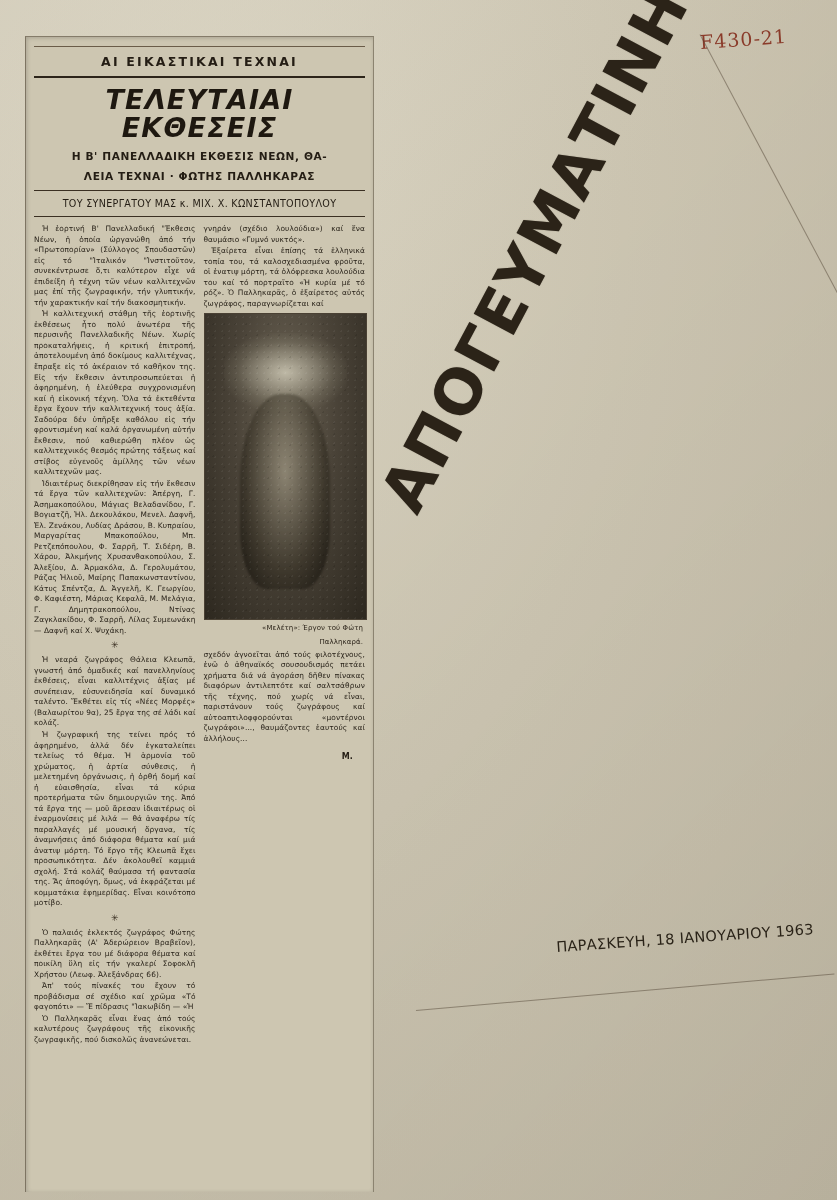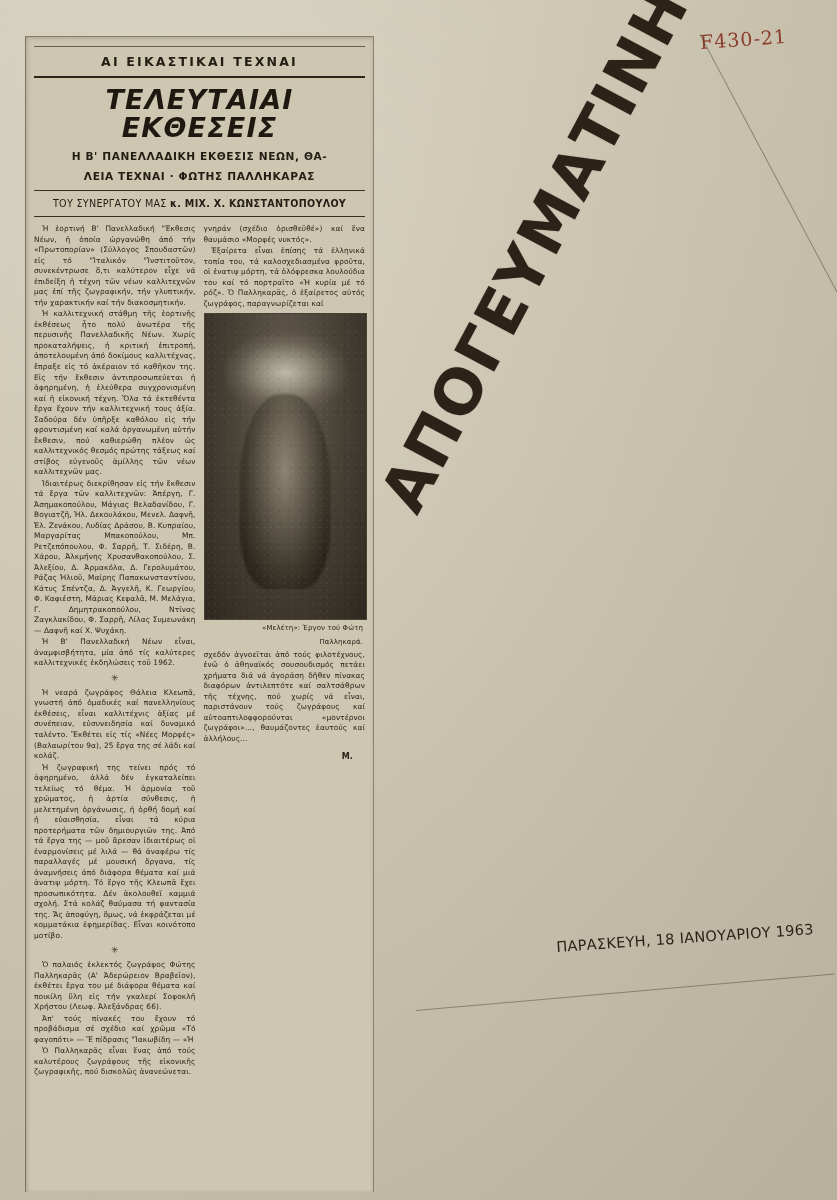--- a/index.html
+++ b/index.html
@@ -99,21 +99,21 @@
     color: #241d14;
     padding: 2px 4px 4px 4px;
   }
   .byline {
     text-align: center;
     font-size: 9.6px;
     letter-spacing: 0.3px;
     padding: 4px 2px 4px 2px;
     color: #241d14;
   }
-  .byline b { font-weight: bold; }
+  .byline b { font-weight: normal; }
 
   .cols {
     display: flex;
     gap: 8px;
     padding-top: 4px;
   }
   .col {
     width: 50%;
     font-size: 7.4px;
     line-height: 1.42;
@@ -243,31 +243,30 @@
         <b>κ. ΜΙΧ. Χ. ΚΩΝΣΤΑΝΤΟΠΟΥΛΟΥ</b>
       </div>
 
       <div class="rule"></div>
 
       <div class="cols">
         <div class="col">
           <p>Ή ἑορτινή Β' Πανελλαδική "Έκθεσις Νέων, ἡ ὁποία ὠργανώθη ἀπό τήν «Πρωτοπορίαν» (Σύλλογος Σπουδαστῶν) εἰς τό "Ἰταλικόν "Ἰνστιτοῦτον, συνεκέντρωσε ὅ,τι καλύτερον εἶχε νά ἐπιδείξη ἡ τέχνη τῶν νέων καλλιτεχνῶν μας ἐπί τῆς ζωγραφικήν, τήν γλυπτικήν, τήν χαρακτικήν καί τήν διακοσμητικήν.</p>
           <p>Ἡ καλλιτεχνική στάθμη τῆς ἑορτινῆς ἐκθέσεως ἦτο πολύ ἀνωτέρα τῆς περυσινῆς Πανελλαδικῆς Νέων. Χωρίς προκαταλήψεις, ἡ κριτική ἐπιτροπή, ἀποτελουμένη ἀπό δοκίμους καλλιτέχνας, ἔπραξε εἰς τό ἀκέραιον τό καθῆκον της. Εἰς τήν ἔκθεσιν ἀντιπροσωπεύεται ἡ ἀφηρημένη, ἡ ἐλεύθερα συγχρονισμένη καί ἡ εἰκονική τέχνη. Ὅλα τά ἐκτεθέντα ἔργα ἔχουν τήν καλλιτεχνική τους ἀξία. Σαδούρα δέν ὑπῆρξε καθόλου εἰς τήν φροντισμένη καί καλά ὀργανωμένη αὐτήν ἔκθεσιν, πού καθιερώθη πλέον ὡς καλλιτεχνικός θεσμός πρώτης τάξεως καί στίβος εὐγενοῦς ἁμίλλης τῶν νέων καλλιτεχνῶν μας.</p>
           <p>Ἰδιαιτέρως διεκρίθησαν εἰς τήν ἔκθεσιν τά ἔργα τῶν καλλιτεχνῶν: Ἀπέργη, Γ. Ἀσημακοπούλου, Μάγιας Βελαδανίδου, Γ. Βογιατζῆ, Ἡλ. Δεκουλάκου, Μενελ. Δαφνῆ, Ἑλ. Ζενάκου, Λυδίας Δράσου, Β. Κυπραίου, Μαργαρίτας Μπακοπούλου, Μπ. Ρετζεπόπουλου, Φ. Σαρρῆ, Τ. Σιδέρη, Β. Χάρου, Ἀλκμήνης Χρυσανθακοπούλου, Σ. Ἀλεξίου, Δ. Ἀρμακόλα, Δ. Γερολυμάτου, Ράζας Ἡλιοῦ, Μαίρης Παπακωνσταντίνου, Κάτυς Σπέντζα, Δ. Ἀγγελῆ, Κ. Γεωργίου, Φ. Καφιέστη, Μάριας Κεφαλᾶ, Μ. Μελάγια, Γ. Δημητρακοπούλου, Ντίνας Ζαγκλακίδου, Φ. Σαρρῆ, Λίλας Συμεωνάκη — Δαφνῆ καί Χ. Ψυχάκη.</p>
-          <p>Ἡ Β' Πανελλαδική Νέων εἶναι, ἀναμφισβήτητα, μία ἀπό τίς καλύτερες καλλιτεχνικές ἐκδηλώσεις τοῦ 1962.</p>
           <div class="star">✳</div>
           <p>Ἡ νεαρά ζωγράφος Θάλεια Κλεωπᾶ, γνωστή ἀπό ὁμαδικές καί πανελληνίους ἐκθέσεις, εἶναι καλλιτέχνις ἀξίας μέ συνέπειαν, εὐσυνειδησία καί δυναμικό ταλέντο. Ἔκθέτει εἰς τίς «Νέες Μορφές» (Βαλαωρίτου 9α), 25 ἔργα της σέ λάδι καί κολάζ.</p>
           <p>Ἡ ζωγραφική της τείνει πρός τό ἀφηρημένο, ἀλλά δέν ἐγκαταλείπει τελείως τό θέμα. Ἡ ἁρμονία τοῦ χρώματος, ἡ ἀρτία σύνθεσις, ἡ μελετημένη ὀργάνωσις, ἡ ὀρθή δομή καί ἡ εὐαισθησία, εἶναι τά κύρια προτερήματα τῶν δημιουργιῶν της. Ἀπό τά ἔργα της — μοῦ ἄρεσαν ἰδιαιτέρως οἱ ἐναρμονίσεις μέ λιλά — θά ἀναφέρω τίς παραλλαγές μέ μουσική ὄργανα, τίς ἀναμνήσεις ἀπό διάφορα θέματα καί μιά ἀνατιψ μόρτη. Τό ἔργο τῆς Κλεωπᾶ ἔχει προσωπικότητα. Δέν ἀκολουθεῖ καμμιά σχολή. Στά κολάζ θαύμασα τή φαντασία της. Ἄς ἀποφύγη, ὅμως, νά ἐκφράζεται μέ κομματάκια ἐφημερίδας. Εἶναι κοινότοπο μοτίβο.</p>
           <div class="star">✳</div>
           <p>Ὁ παλαιός ἐκλεκτός ζωγράφος Φώτης Παλληκαρᾶς (Α' Ἀδερώρειον Βραβεῖον), ἐκθέτει ἔργα του μέ διάφορα θέματα καί ποικίλη ὕλη εἰς τήν γκαλερί Σοφοκλῆ Χρήστου (Λεωφ. Ἀλεξάνδρας 66).</p>
           <p>Ἀπ' τούς πίνακές του ἔχουν τό προβάδισμα σέ σχέδιο καί χρῶμα «Τό φαγοπότι» — Ἔ πίδρασις "Ἰακωβίδη — «Ἡ</p>
           <p>Ὁ Παλληκαρᾶς εἶναι ἕνας ἀπό τούς καλυτέρους ζωγράφους τῆς εἰκονικῆς ζωγραφικῆς, πού δισκολῶς ἀνανεώνεται.</p>
         </div>
         <div class="col">
-          <p class="noind">γνηράν (σχέδιο ὀρισθεῦθέ») καί ἕνα θαυμάσιο «Μορφές νυκτός».</p>
+          <p class="noind">γνηράν (σχέδιο λουλούδια») καί ἕνα θαυμάσιο «Γυμνό νυκτός».</p>
           <p>Ἐξαίρετα εἶναι ἐπίσης τά ἑλληνικά τοπία του, τά καλοσχεδιασμένα φροῦτα, οἱ ἐνατιψ μόρτη, τά ὁλόφρεσκα λουλούδια του καί τό πορτραῖτο «Ἡ κυρία μέ τό ρόζ». Ὁ Παλληκαρᾶς, ὁ ἐξαίρετος αὐτός ζωγράφος, παραγνωρίζεται καί</p>
 
           <div class="photo">
             <div class="halo"></div>
             <div class="figure"></div>
             <div class="speck"></div>
           </div>
           <div class="caption">«Μελέτη»:  Έργον  τού Φώτη</div>
           <div class="caption">Παλληκαρά.</div>
 

